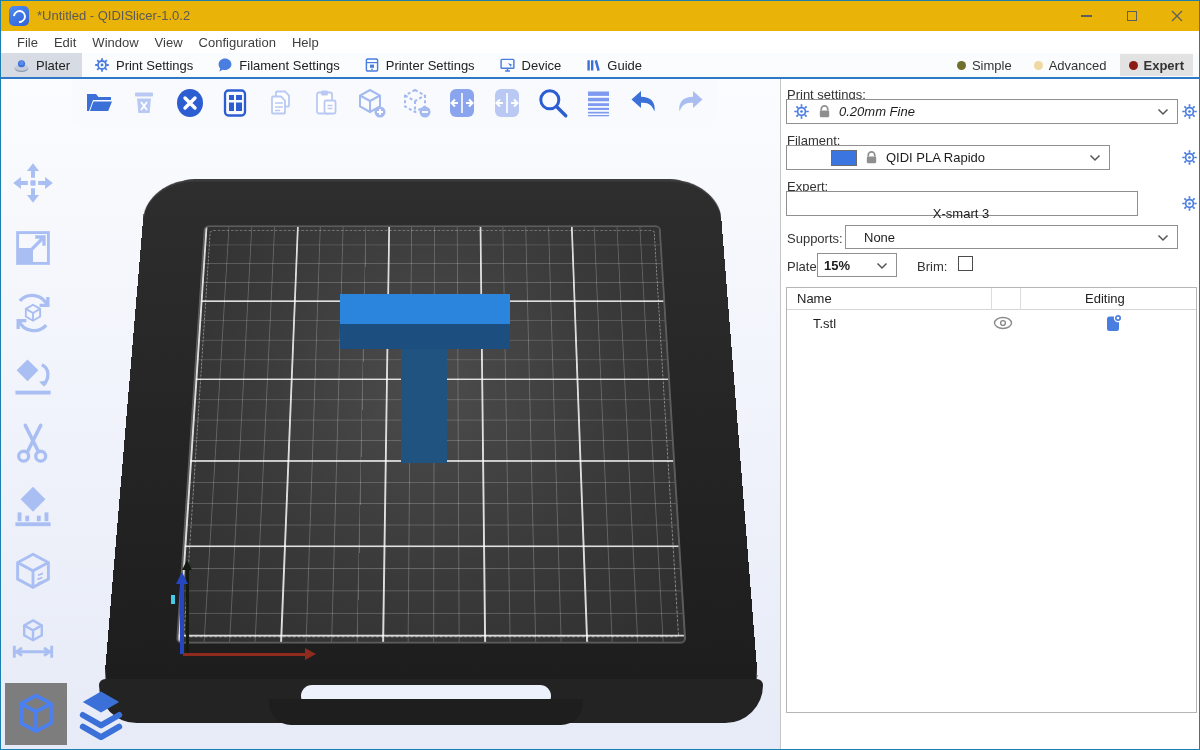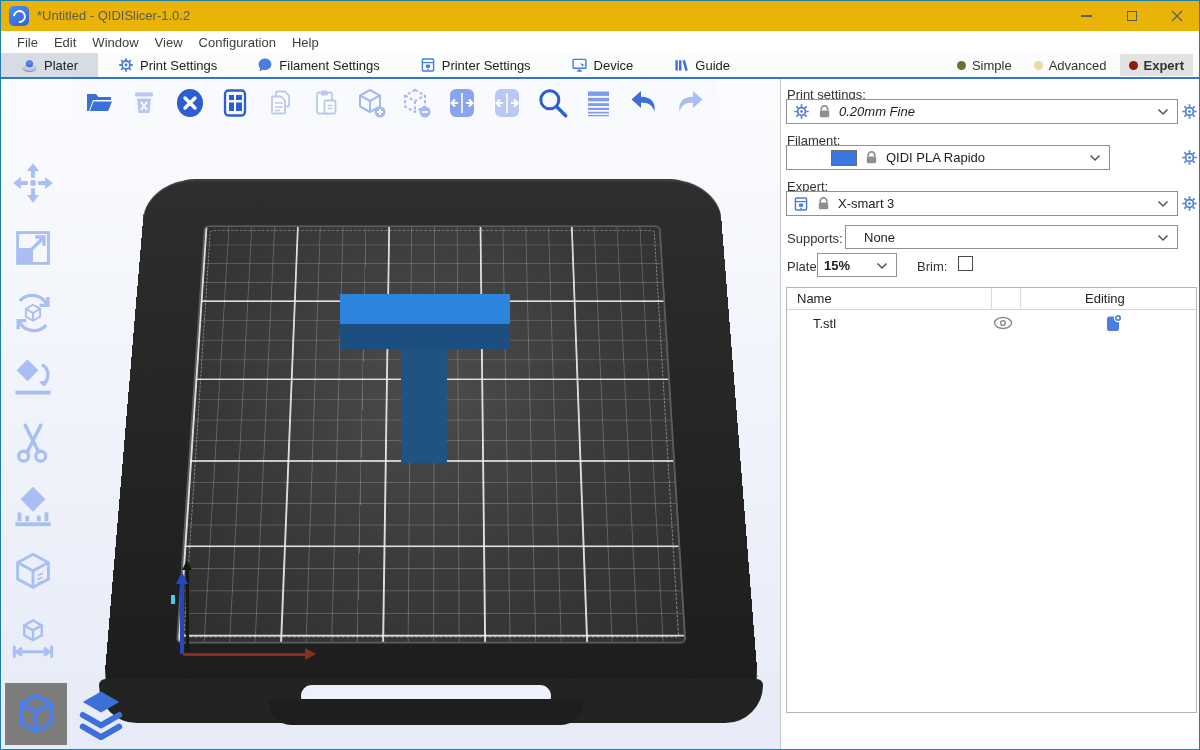--- a/index.html
+++ b/index.html
@@ -18,21 +18,21 @@
   .wc { width:45px; height:30px; display:flex; align-items:center; justify-content:center; }
   .wc-min-glyph { width:11px; height:2px; background:#5f5f5f; }
   .wc-max-glyph { width:10px; height:10px; border:1.3px solid #5f5f5f; }
 
   
   .menubar { position:absolute; left:0; top:30px; width:100%; height:22px; background:#fff; display:flex; align-items:center; padding-left:8px; }
   .menu-item { padding:2px 8px; color:#3e3e3e; cursor:default; }
 
   
   .tabbar { position:absolute; left:0; top:52px; width:100%; height:26px; background:#fbfcfd; border-bottom:2px solid #2d79c7; display:flex; align-items:stretch; }
-  .tab { display:flex; align-items:center; gap:6px; padding:0 20px; color:#222; }
+  .tab { display:flex; align-items:center; gap:6px; padding:0 12px; color:#222; }
   .tab.active { background:#d7dbe3; }
   .tab .ticon { display:flex; align-items:center; }
   .modes { margin-left:auto; display:flex; align-items:center; gap:4px; padding-right:6px; }
   .mode { display:flex; align-items:center; gap:6px; padding:2px 9px; height:22px; }
   .mode .dot { width:9px; height:9px; border-radius:50%; }
   .dot-simple { background:#70702c; }
   .dot-advanced { background:#eed9a2; }
   .dot-expert { background:#8c1c12; }
   .mode.active { background:#e2e2e2; font-weight:bold; }
 
@@ -476,21 +476,21 @@
       <svg width="17" height="17" viewBox="0 0 20 20">
           <g stroke="#4a7de0" stroke-width="2" fill="none">
             <circle cx="10" cy="10" r="4.6"></circle>
             <path d="M10 1.5v3M10 15.5v3M1.5 10h3M15.5 10h3M4 4l2.1 2.1M13.9 13.9L16 16M16 4l-2.1 2.1M6.1 13.9L4 16"></path>
           </g>
           <circle cx="10" cy="10" r="1.6" fill="#4a7de0"></circle>
         </svg>
     </div>
 
     <div class="rp-label" style="left:6px; top:100px;">Expert:</div>
-    <div class="combo" style="left:5px; top:112px; width:392px;">
+    <div class="combo" style="left:5px; top:112px; width:352px;flex-direction:column;">
       <svg width="16" height="16" viewBox="0 0 20 20">
           <rect x="3" y="2.5" width="14" height="15" rx="1.5" fill="none" stroke="#4a7de0" stroke-width="1.8"></rect>
           <path d="M3 7h14" stroke="#4a7de0" stroke-width="1.5"></path>
           <rect x="7.5" y="9.5" width="5" height="4" fill="#4a7de0"></rect>
           <circle cx="10" cy="15.5" r="1" fill="#4a7de0"></circle>
         </svg>
       <svg width="15" height="15" viewBox="0 0 16 16">
           <path d="M4.5 7V5.5a3.5 3.5 0 0 1 7 0V7" fill="none" stroke="#8f8f8f" stroke-width="1.8"></path>
           <rect x="3" y="7" width="10" height="7" rx="1.2" fill="#8f8f8f"></rect>
         </svg>

